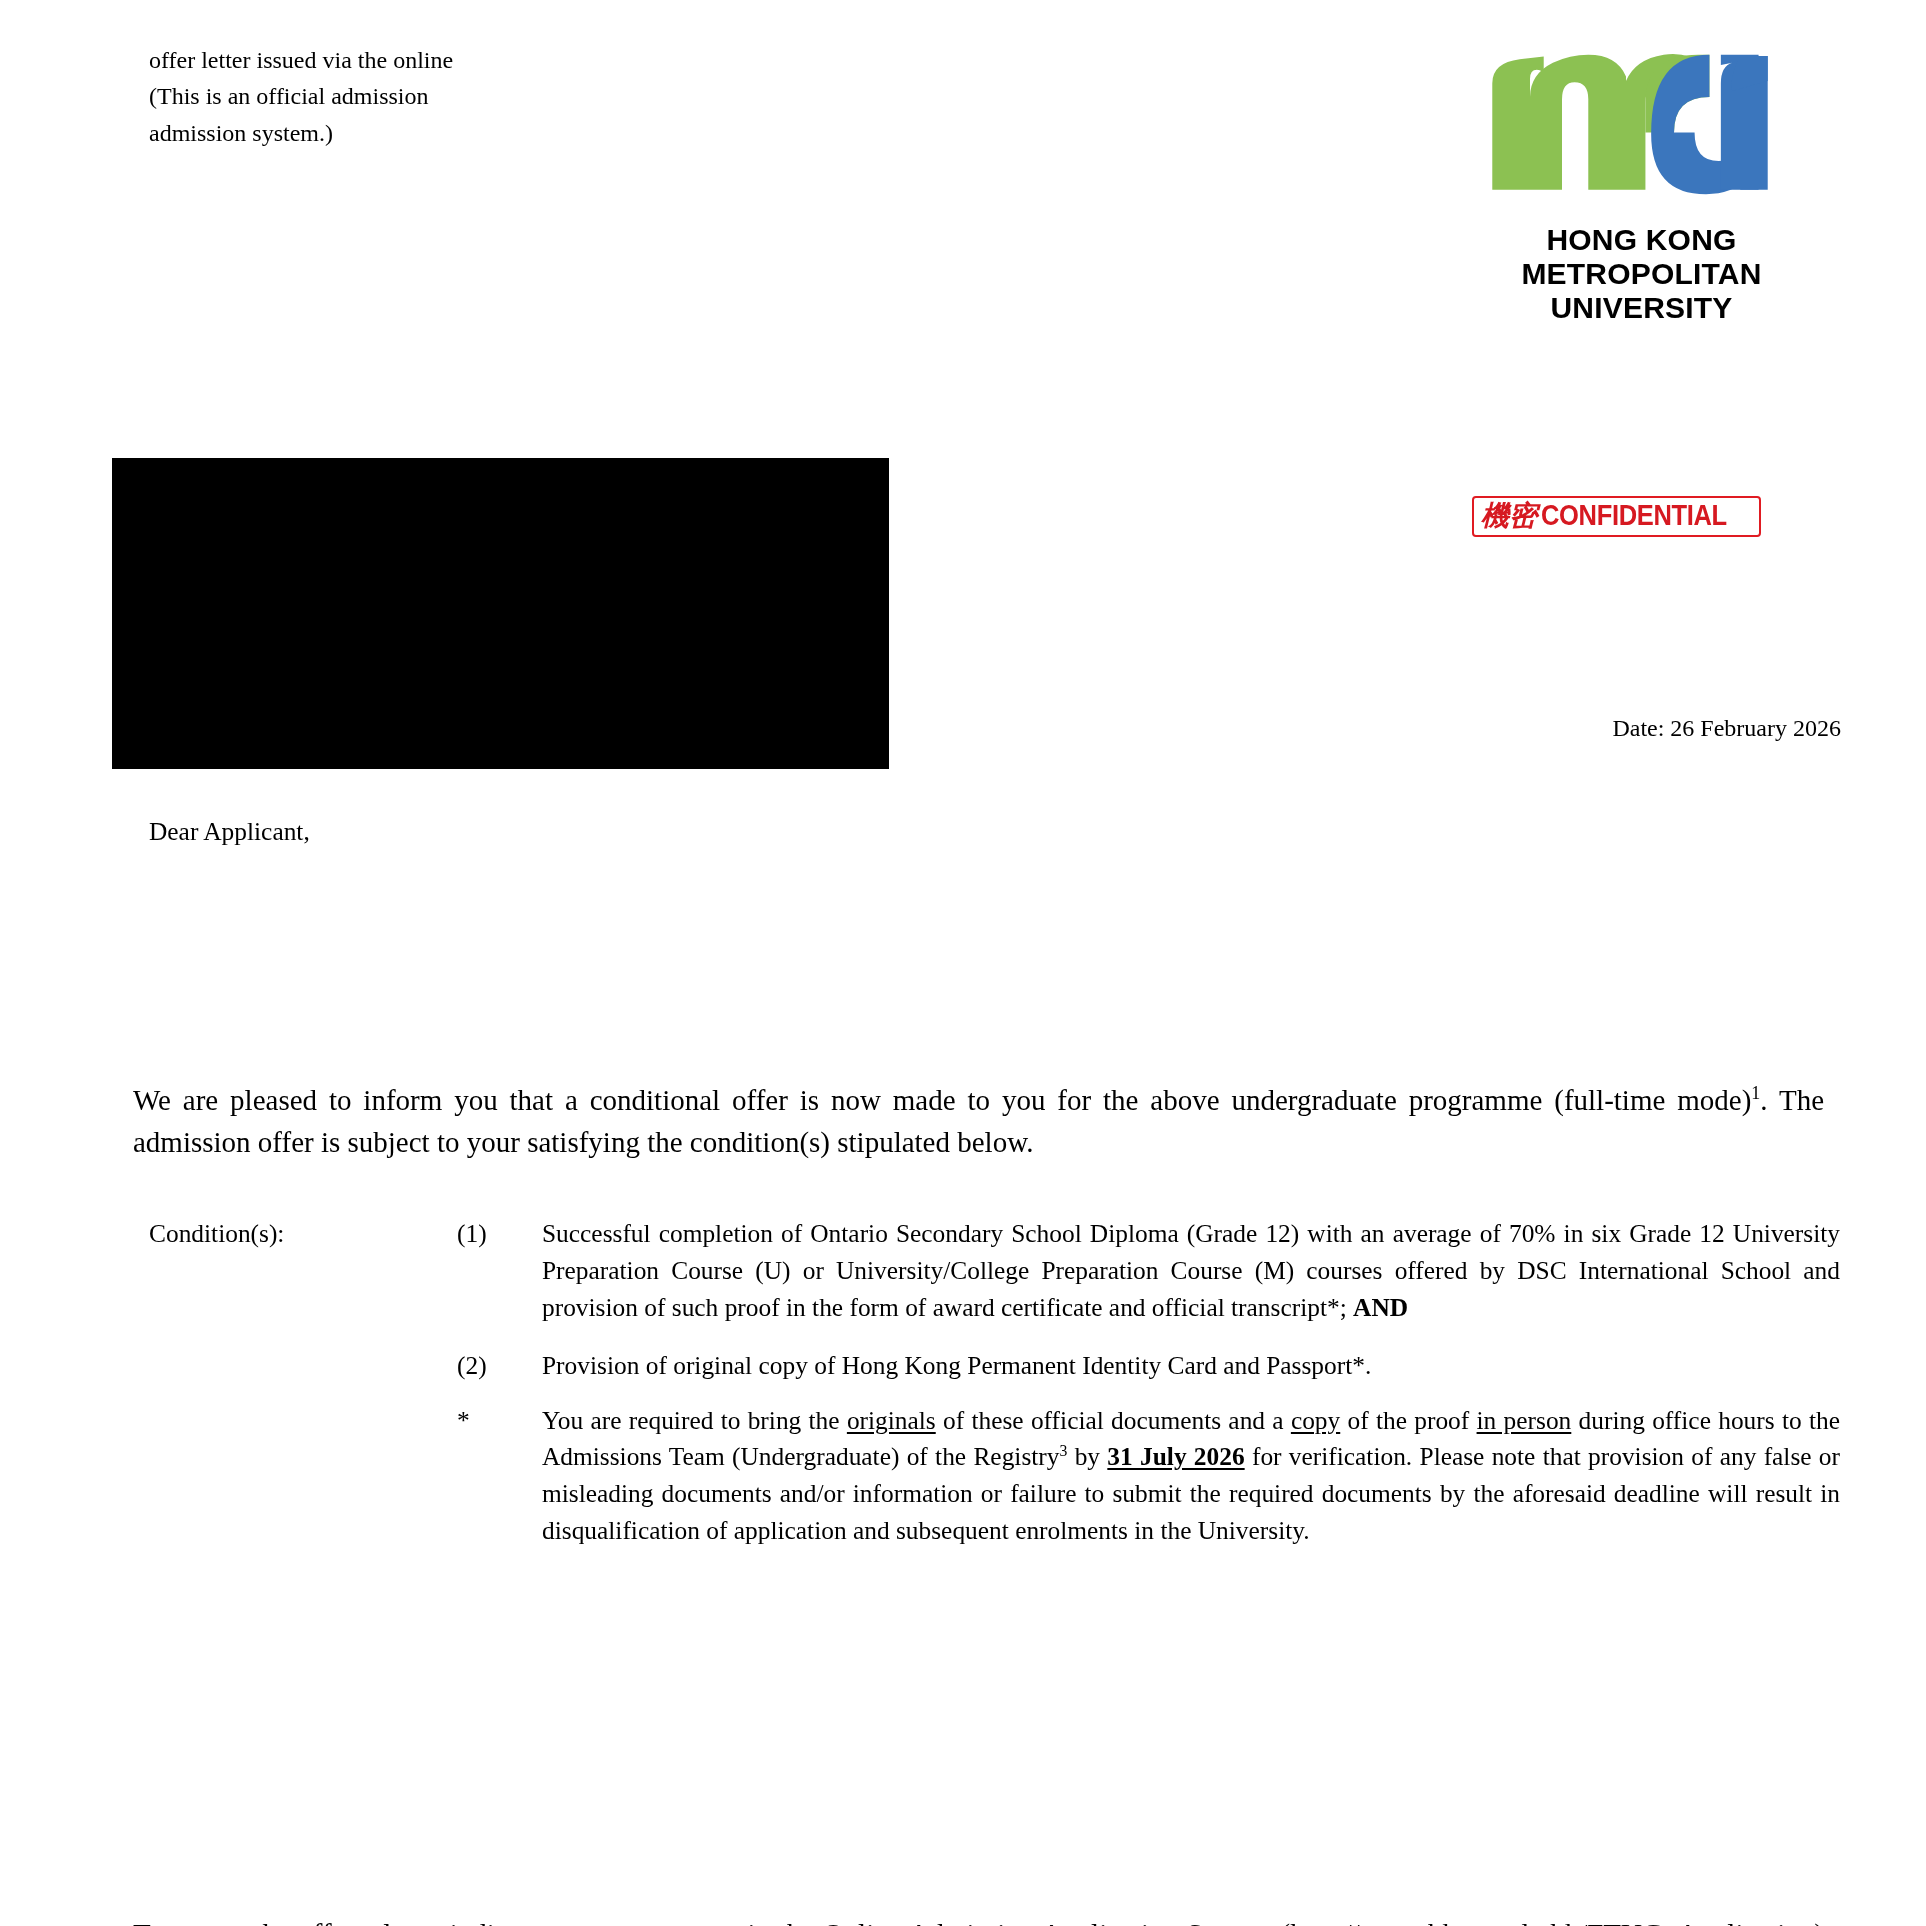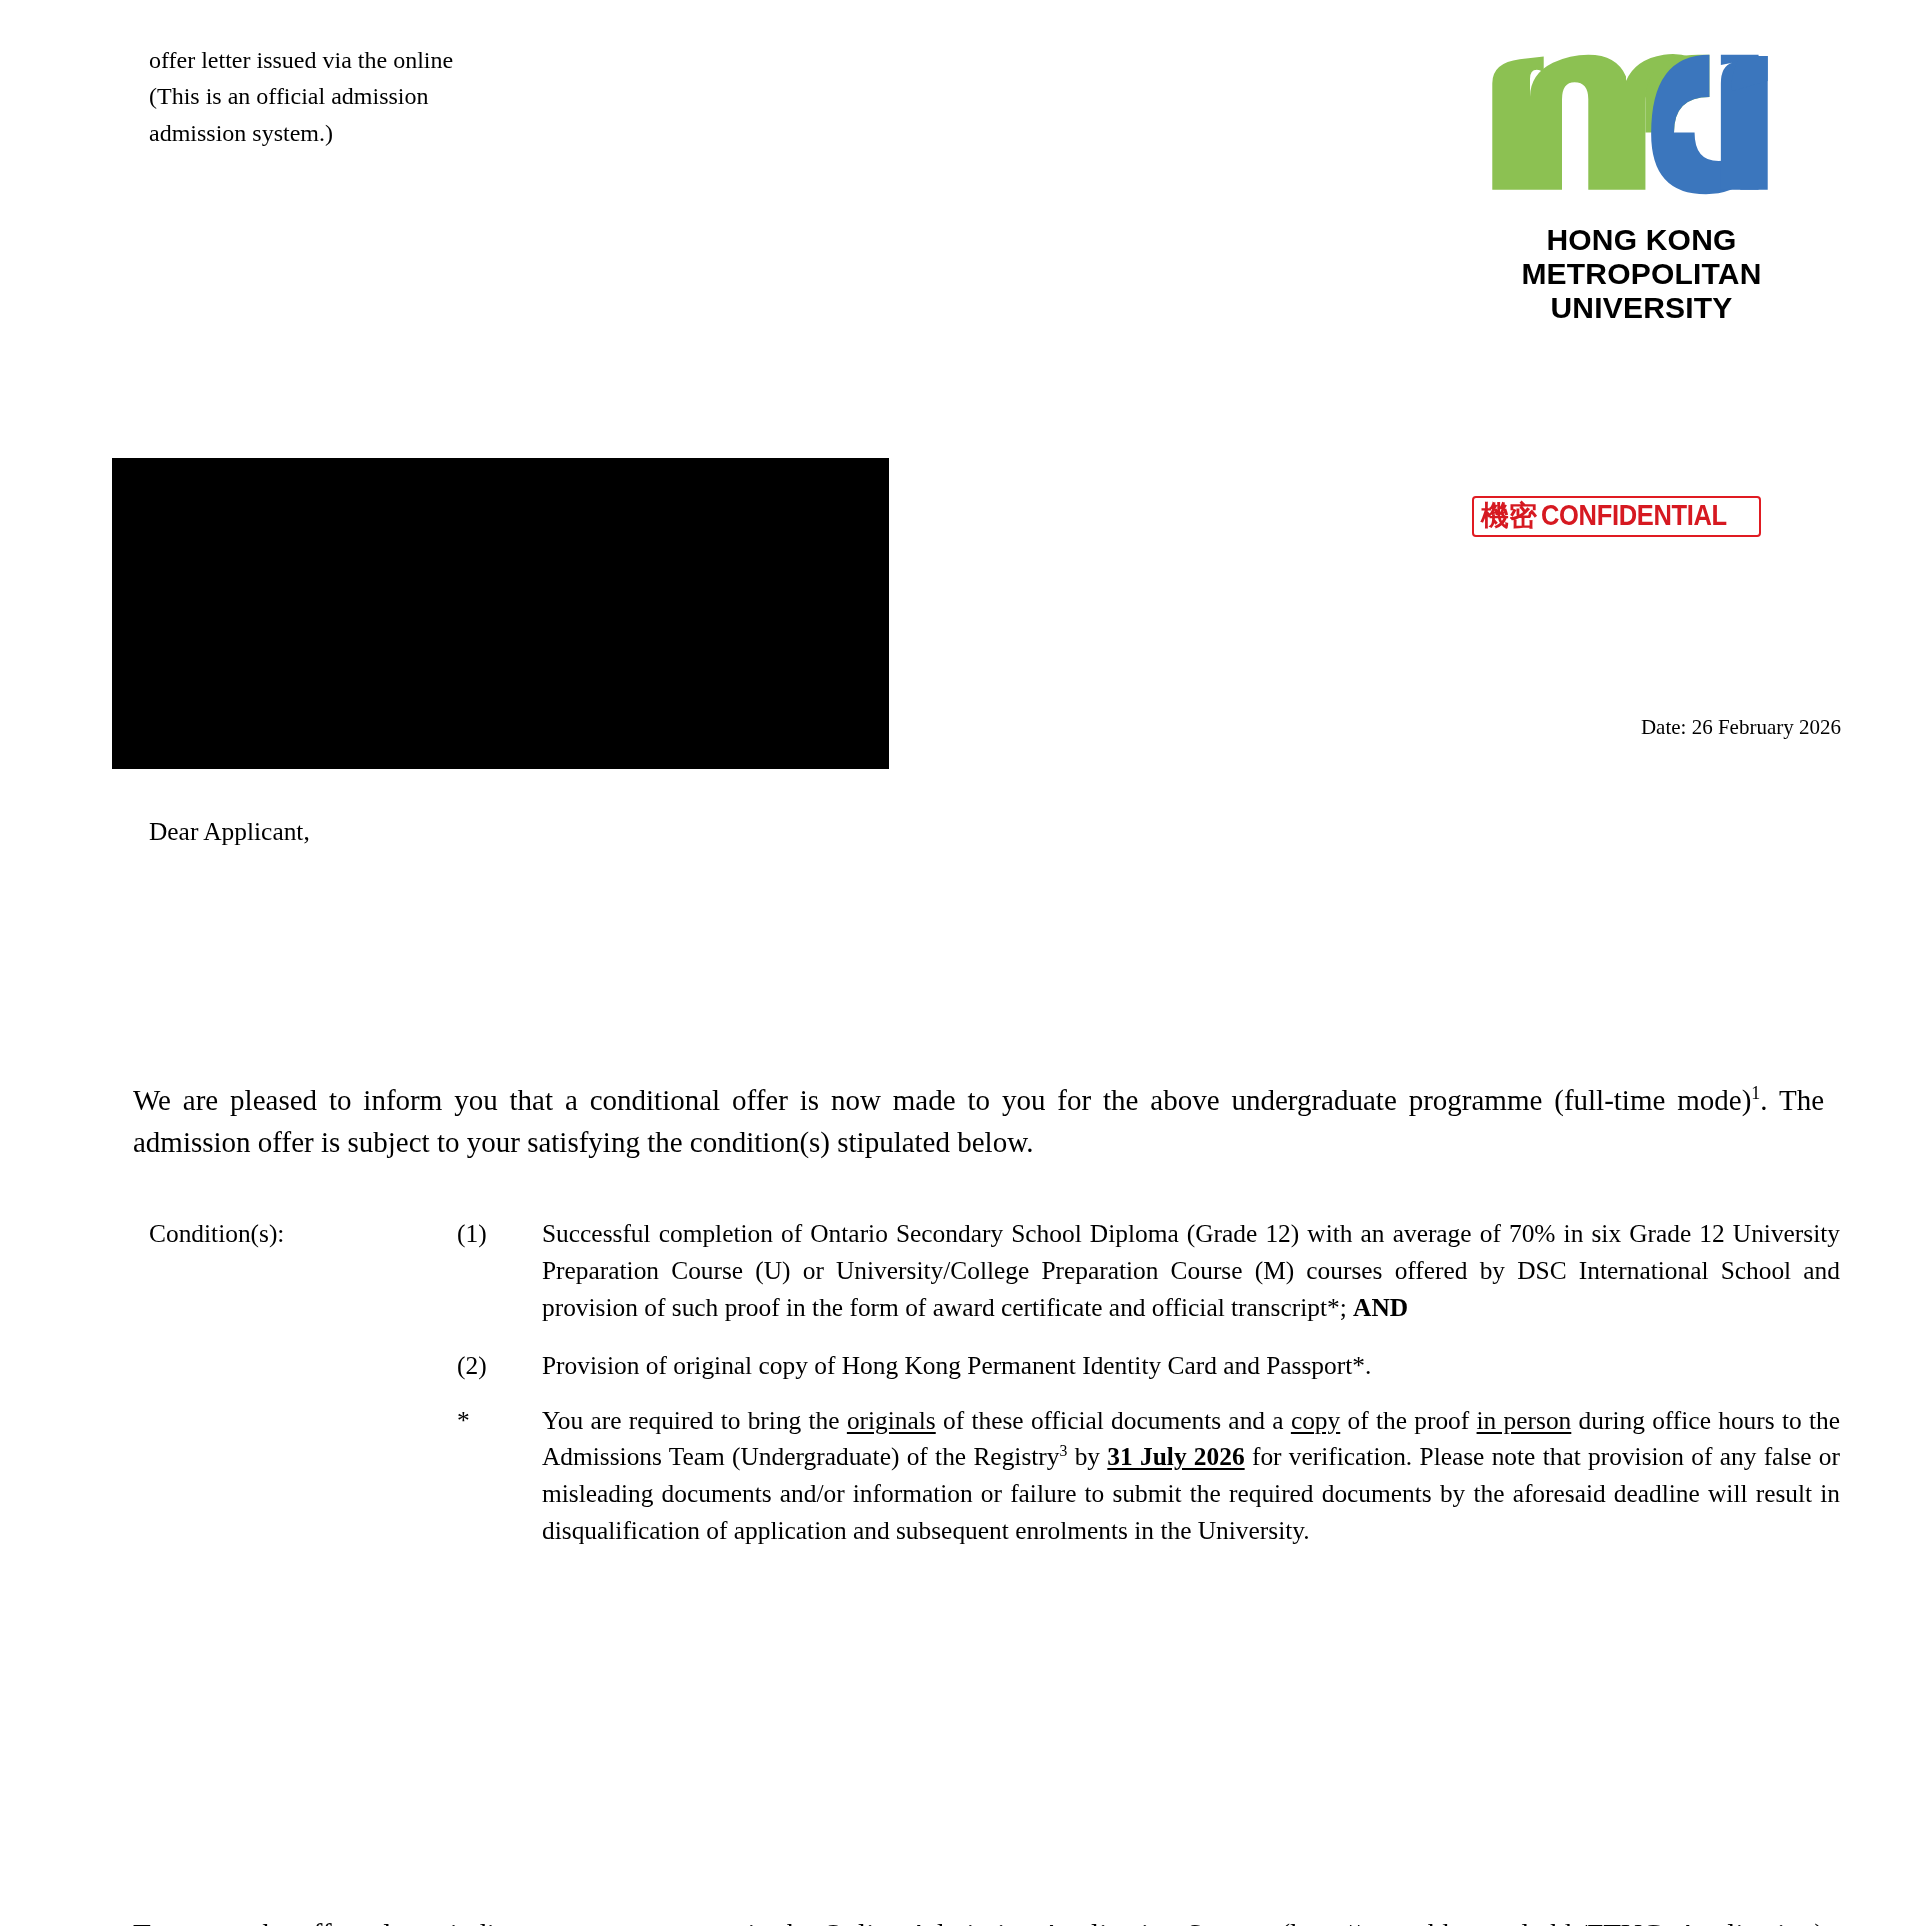--- a/index.html
+++ b/index.html
@@ -73,20 +73,21 @@
     align-items: center;
     background: #ffffff;
   }
   .stamp-cn {
     font-family: "DejaVu Sans", sans-serif;
     font-size: 28px;
     font-weight: 700;
     color: #d61921;
     letter-spacing: 0px;
     line-height: 1;
+    font-style: italic;
   }
   .stamp-en {
     font-family: "Liberation Sans", sans-serif;
     font-size: 29px;
     font-weight: 700;
     color: #d61921;
     line-height: 1;
     transform: scaleX(0.88);
     transform-origin: left center;
     margin-left: 3.9px;
@@ -101,21 +102,21 @@
     width: 777px;
     height: 311px;
     background: #000000;
   }
 
   
   .date-line {
     position: absolute;
     right: 149px;
     top: 715px;
-    font-size: 21px;
+    font-size: 24px;
     white-space: nowrap;
   }
 
   
   .salutation {
     position: absolute;
     left: 149px;
     top: 817px;
     font-size: 25.4px;
   }

